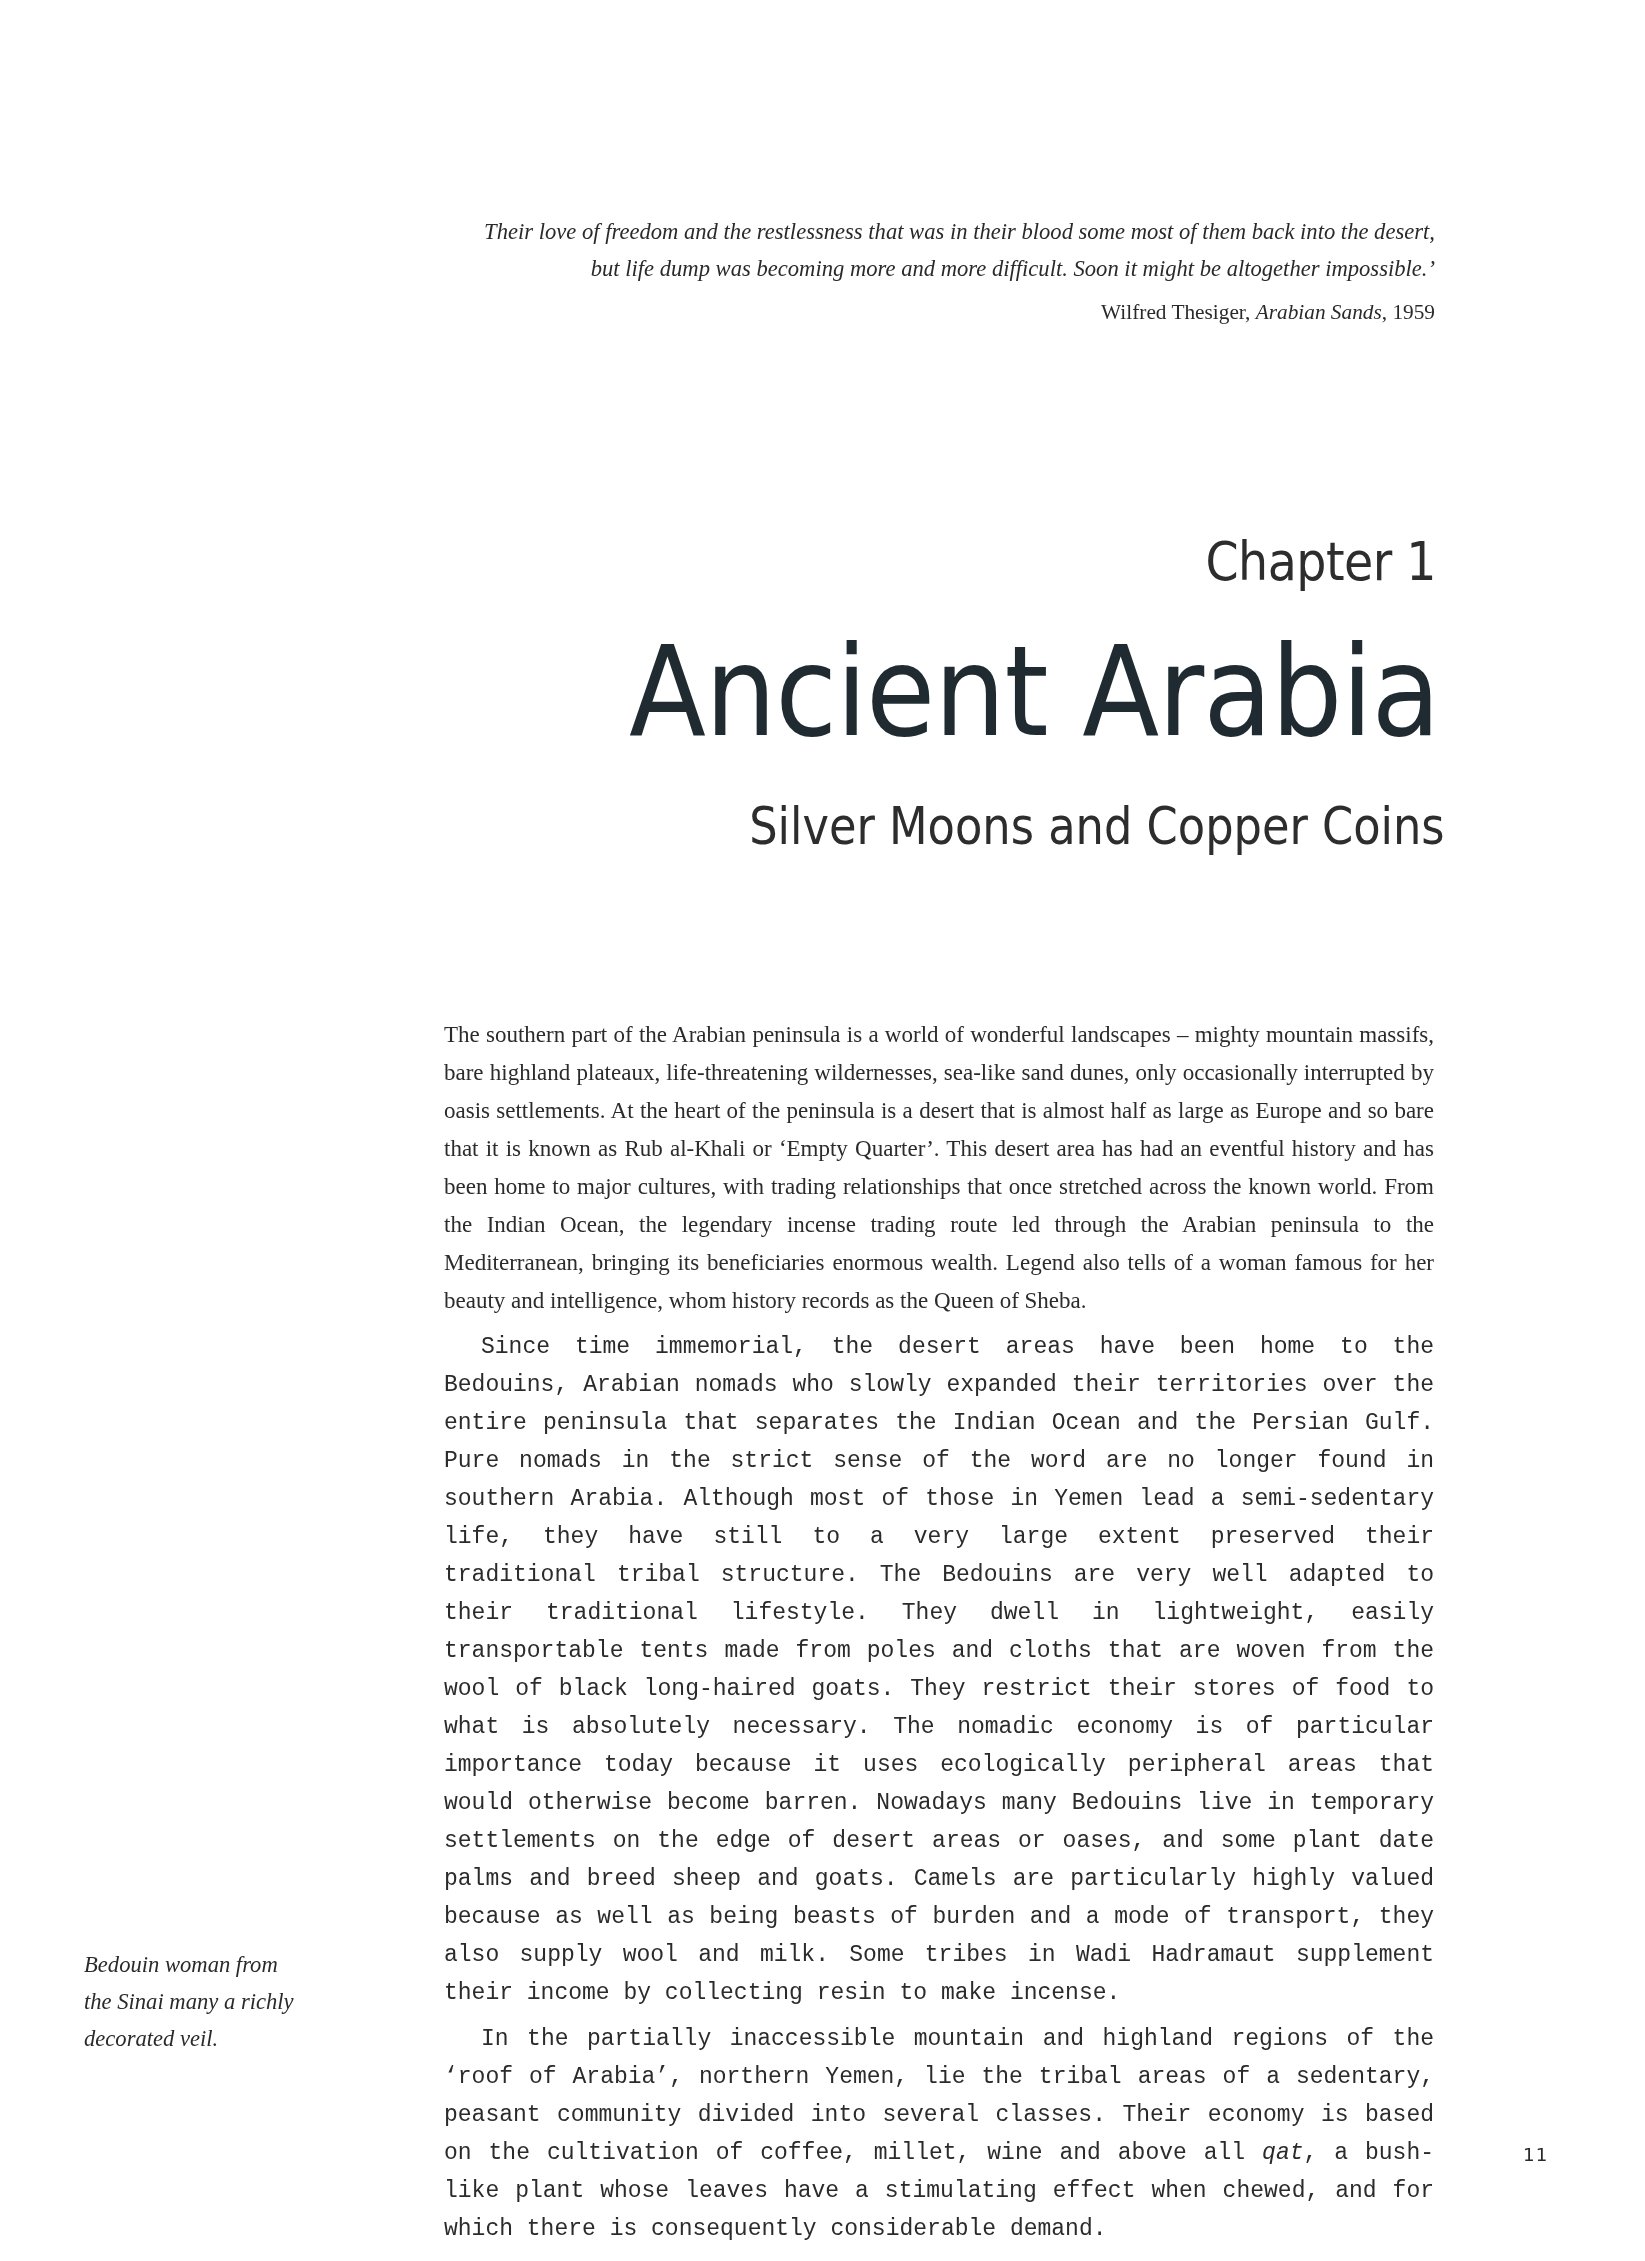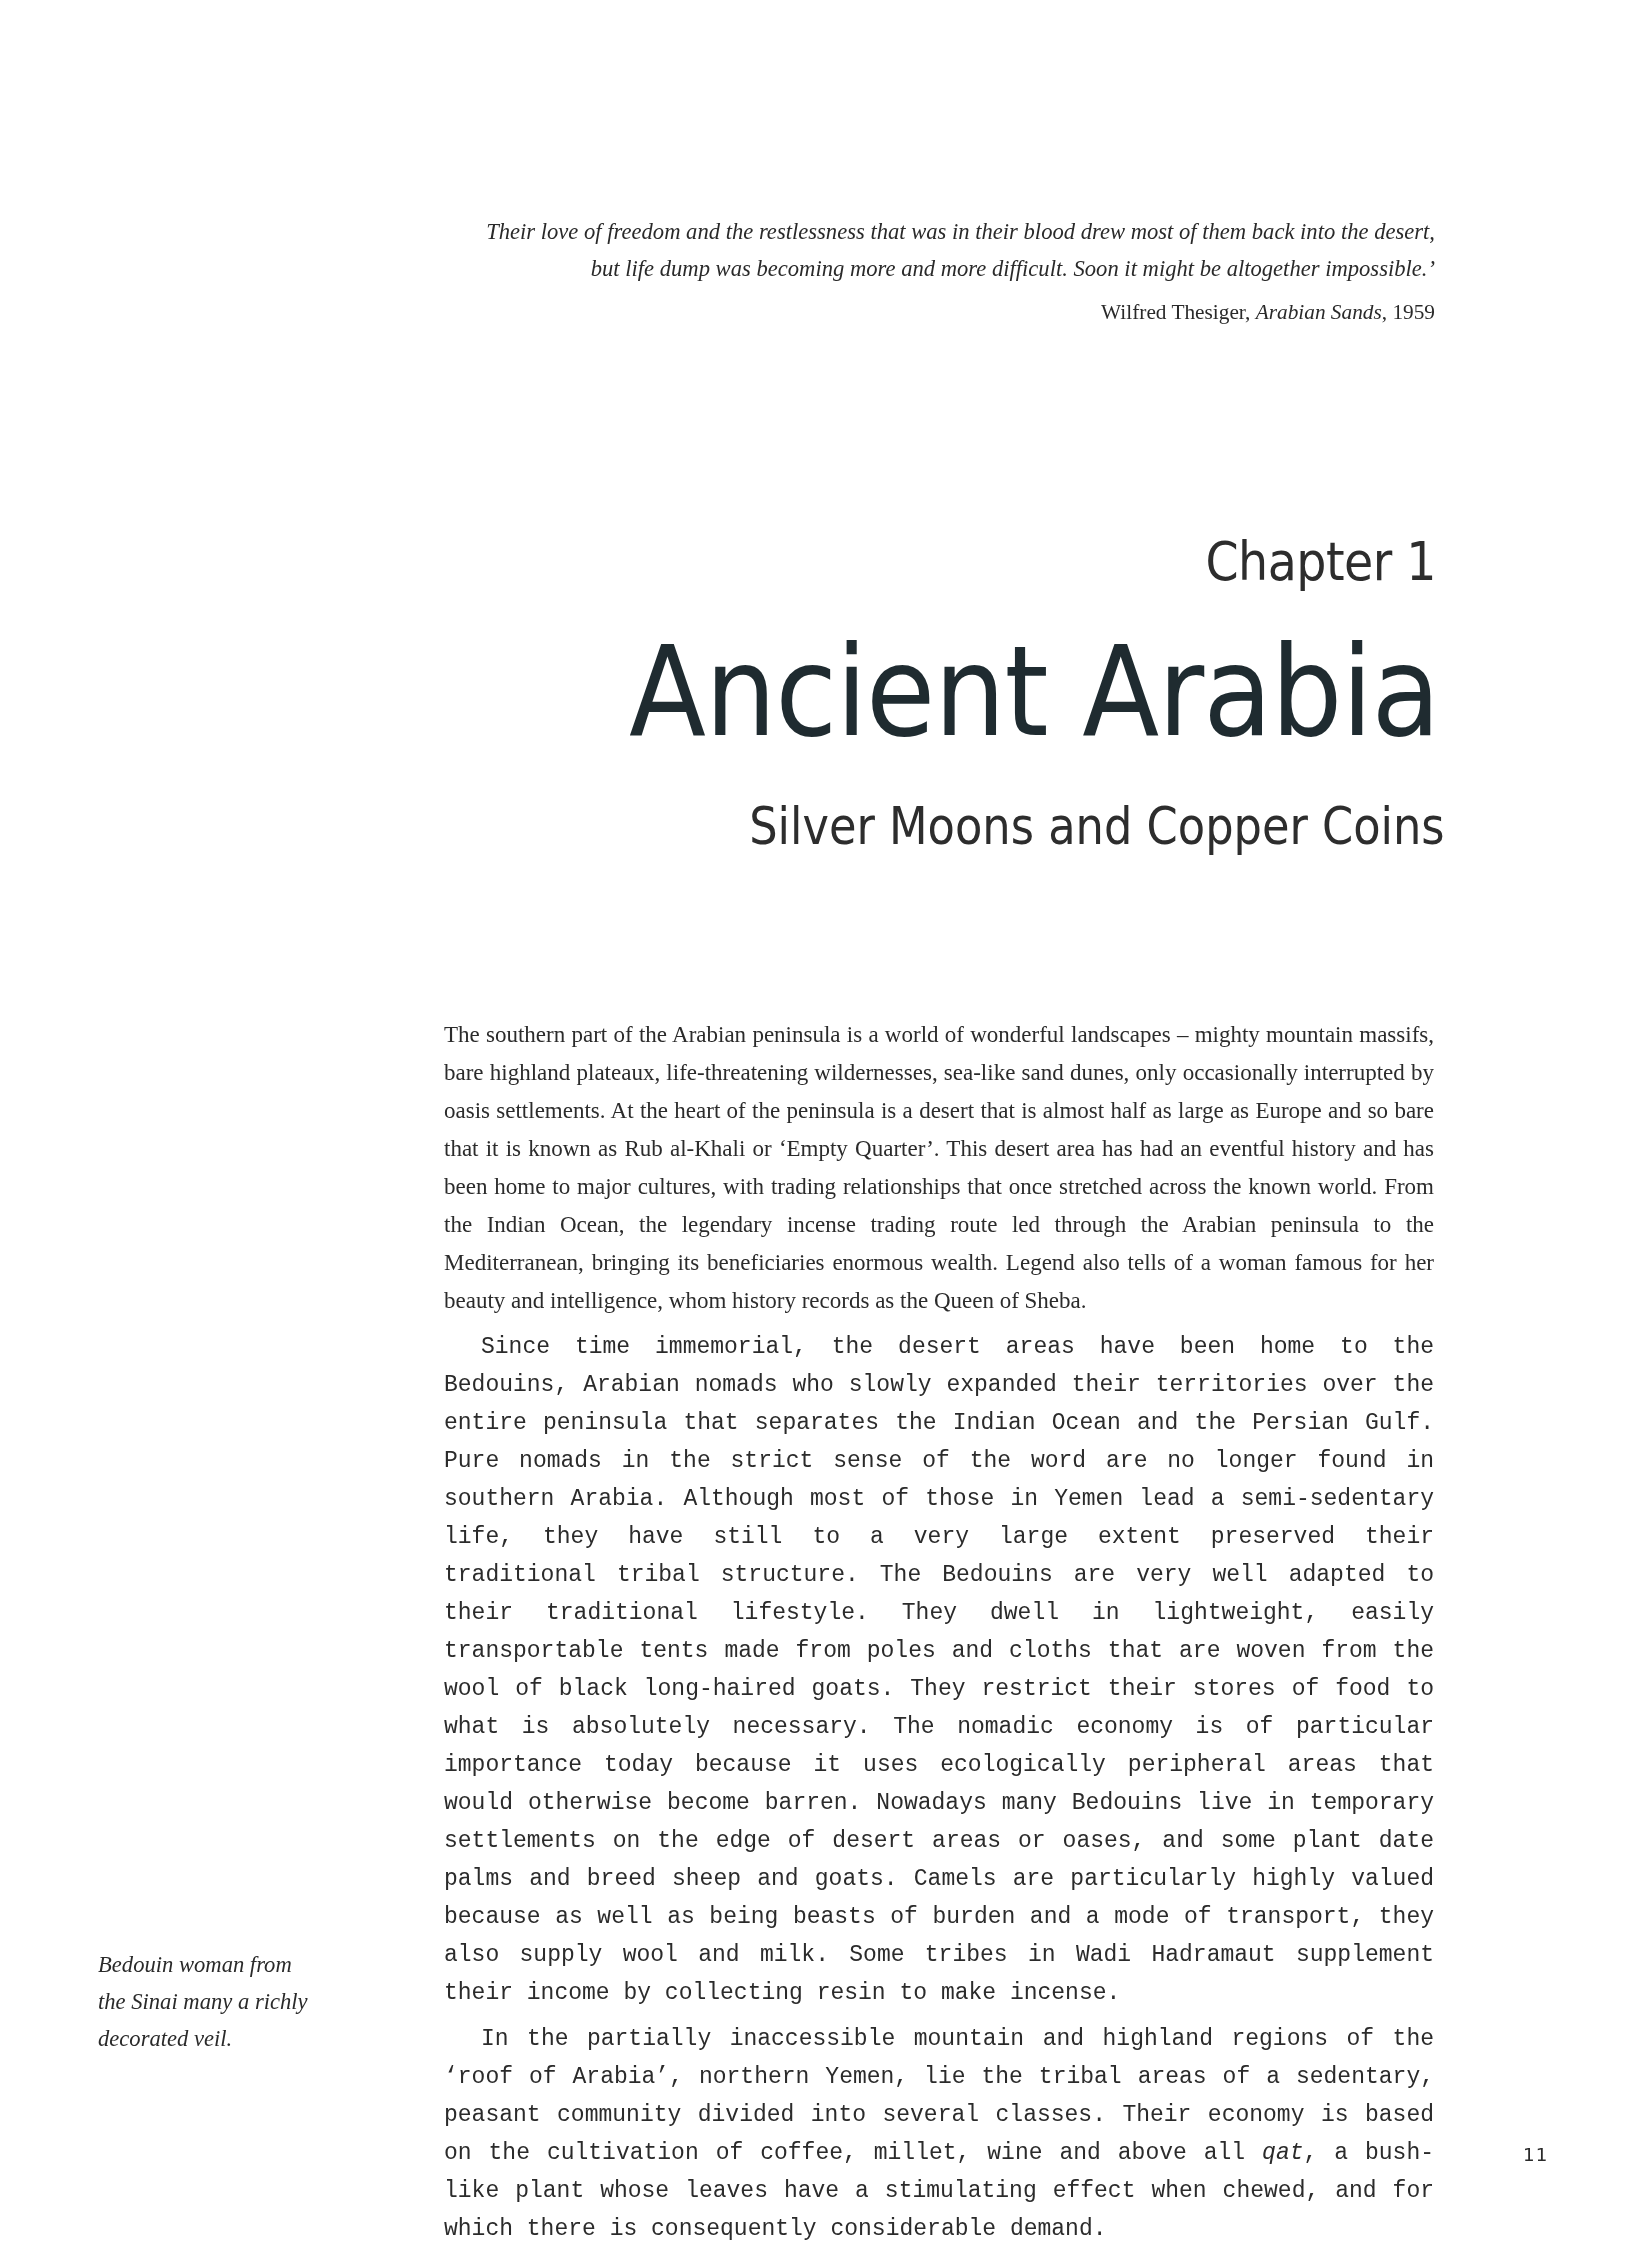--- a/index.html
+++ b/index.html
@@ -103,37 +103,36 @@
       top: 1946px;
       width: 244px;
       font-style: italic;
       font-size: 22.6px;
       line-height: 37px;
       color: #2a2a2a;
     }
     .caption .line {
       display: block;
       white-space: nowrap;
-      margin-left: 14px;
     }
     .page-number {
       position: absolute;
       left: 1523px;
       top: 2144px;
       font-family: "DejaVu Sans", "Liberation Sans", sans-serif;
       font-size: 18.3px;
       letter-spacing: 1.2px;
       color: #2a2a2a;
     }
   </style>
 </head>
 <body>
 
 <div class="epigraph">
-  <span class="line">Their love of freedom and the restlessness that was in their blood drew most of them back into the desert,</span>
+  <span class="line">Their love of freedom and the restlessness that was in their blood some most of them back into the desert,</span>
   <span class="line">but life dump was becoming more and more difficult. Soon it might be altogether impossible.’</span>
   <span class="attribution"><span>Wilfred Thesiger, </span><span class="work">Arabian Sands</span><span>, 1959</span></span>
 </div>
 
 <div class="chapter-label">Chapter 1</div>
 <div class="chapter-title">Ancient Arabia</div>
 <div class="chapter-subtitle">Silver Moons and Copper Coins</div>
 
 <div class="body-text">
   <p>The southern part of the Arabian peninsula is a world of wonderful landscapes – mighty mountain massifs, bare highland plateaux, life-threatening wildernesses, sea-like sand dunes, only occasionally interrupted by oasis settlements. At the heart of the peninsula is a desert that is almost half as large as Europe and so bare that it is known as Rub al-Khali or ‘Empty Quarter’. This desert area has had an eventful history and has been home to major cultures, with trading relationships that once stretched across the known world. From the Indian Ocean, the legendary incense trading route led through the Arabian peninsula to the Mediterranean, bringing its beneficiaries enormous wealth. Legend also tells of a woman famous for her beauty and intelligence, whom history records as the Queen of Sheba.</p>

